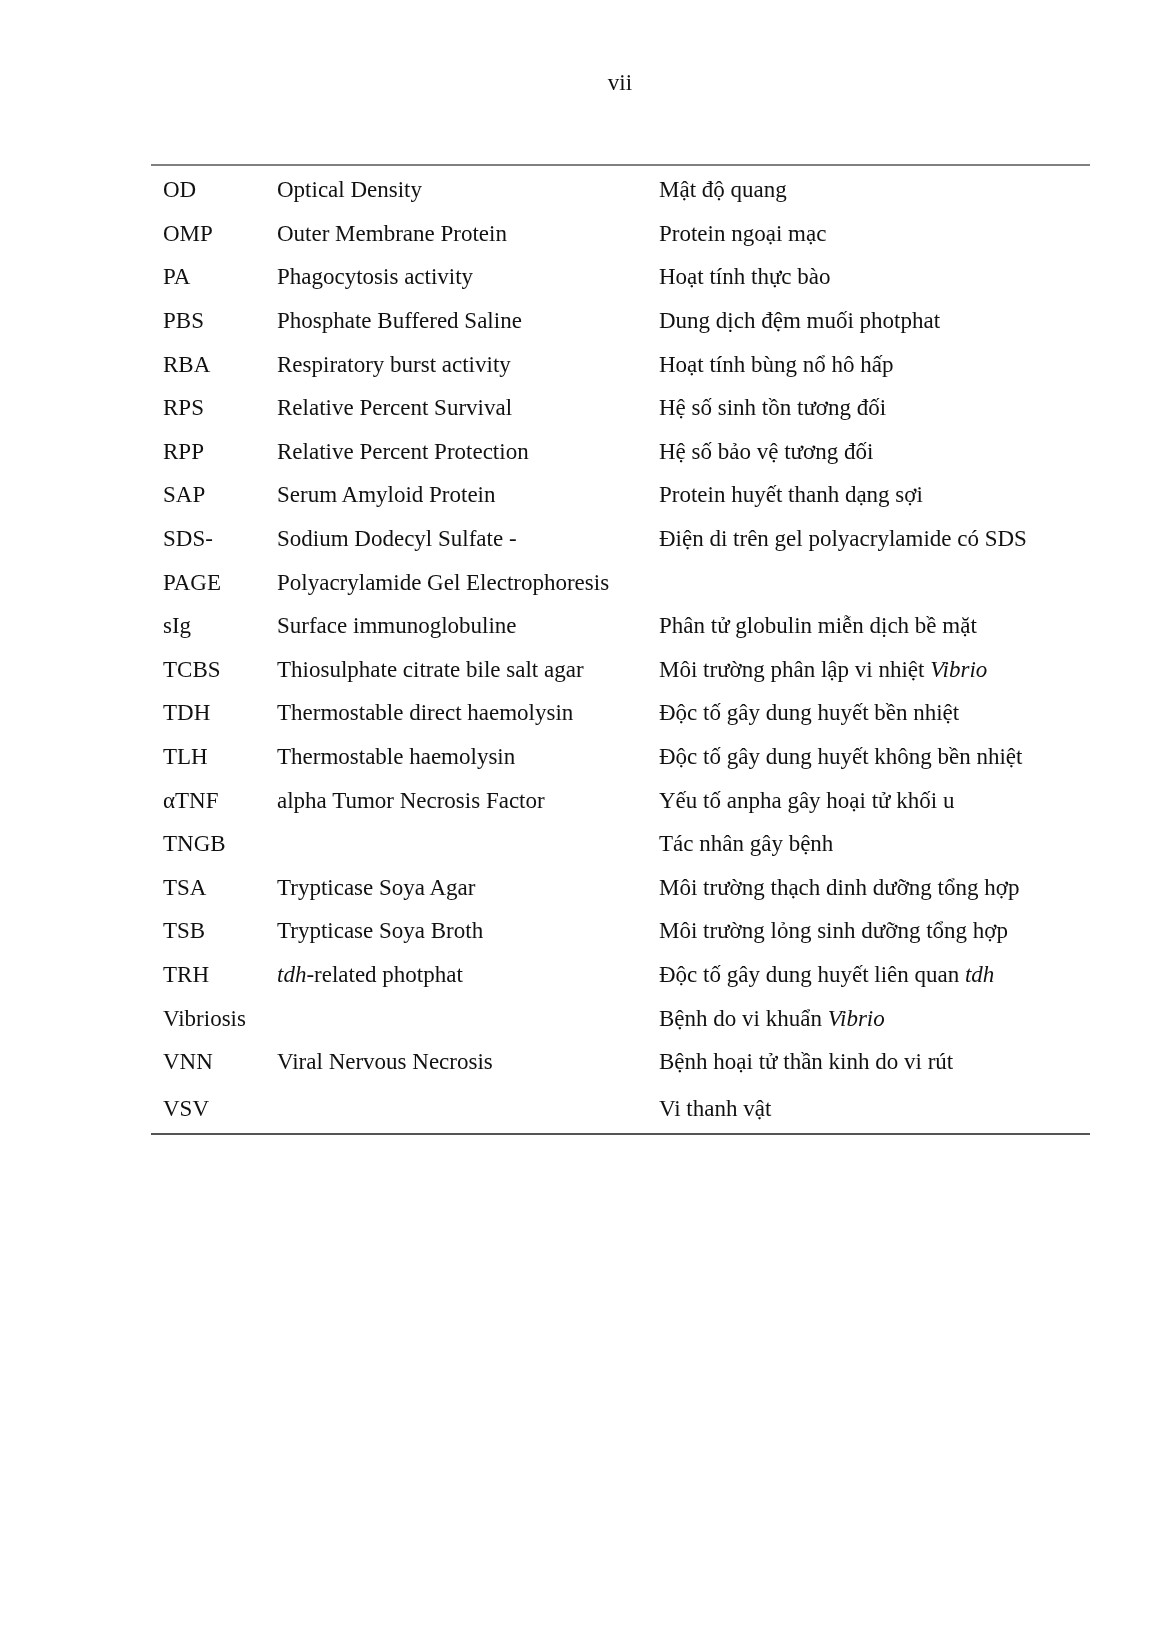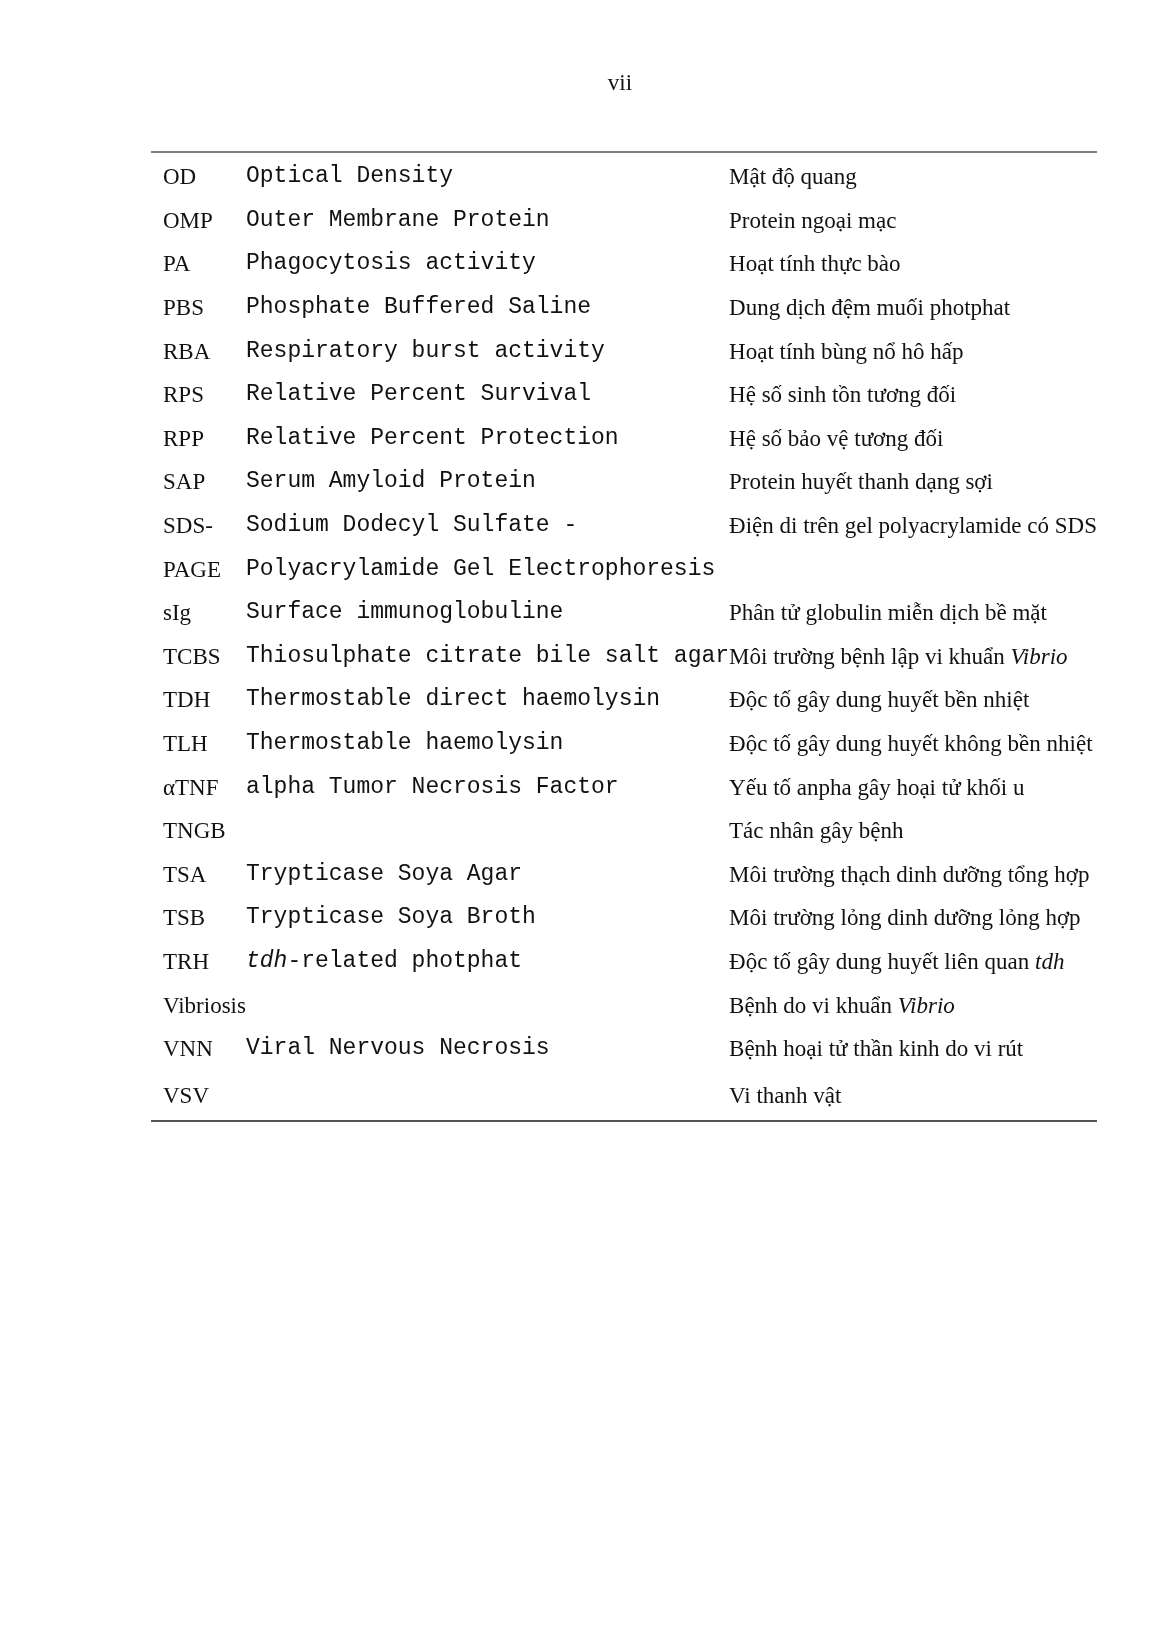--- a/index.html
+++ b/index.html
@@ -19,36 +19,36 @@
       position: absolute;
       top: 70px;
       left: 0;
       width: 1240px;
       text-align: center;
       font-size: 23px;
     }
     .abbr-table {
       position: absolute;
       left: 151px;
-      top: 151px;
+      top: 164px;
       width: 939px;
       border-collapse: collapse;
       border-top: 2px solid #808080;
       border-bottom: 2px solid #555555;
       font-size: 23px;
     }
     .abbr-table td {
       padding: 0;
       height: 43.6px;
       vertical-align: middle;
       white-space: nowrap;
       line-height: 1;
     }
     .abbr-table td.c1 { width: 114px; padding-left: 12px; }
-    .abbr-table td.c2 { width: 382px; font-family: Liberation Mono, monospace; }
+    .abbr-table td.c2 { width: 382px; }
     .abbr-table td.c3 { }
     .abbr-table tr:first-child td { padding-top: 2px; }
     .abbr-table tr:last-child td { height: 50px; }
     em { font-style: italic; }
   </style>
 </head>
 <body>
 
 <div class="page-number">vii</div>
 
@@ -105,21 +105,21 @@
         <td class="c3"></td>
       </tr>
       <tr>
         <td class="c1">sIg</td>
         <td class="c2"><span>Surface immunoglobuline</span></td>
         <td class="c3"><span>Phân tử globulin miễn dịch bề mặt</span></td>
       </tr>
       <tr>
         <td class="c1">TCBS</td>
         <td class="c2"><span>Thiosulphate citrate bile salt agar</span></td>
-        <td class="c3"><span>Môi trường bệnh lập vi khuẩn </span><em>Vibrio</em></td>
+        <td class="c3"><span>Môi trường phân lập vi nhiệt </span><em>Vibrio</em></td>
       </tr>
       <tr>
         <td class="c1">TDH</td>
         <td class="c2"><span>Thermostable direct haemolysin</span></td>
         <td class="c3"><span>Độc tố gây dung huyết bền nhiệt</span></td>
       </tr>
       <tr>
         <td class="c1">TLH</td>
         <td class="c2"><span>Thermostable haemolysin</span></td>
         <td class="c3"><span>Độc tố gây dung huyết không bền nhiệt</span></td>
@@ -135,21 +135,21 @@
         <td class="c3"><span>Tác nhân gây bệnh</span></td>
       </tr>
       <tr>
         <td class="c1">TSA</td>
         <td class="c2"><span>Trypticase Soya Agar</span></td>
         <td class="c3"><span>Môi trường thạch dinh dưỡng tổng hợp</span></td>
       </tr>
       <tr>
         <td class="c1">TSB</td>
         <td class="c2"><span>Trypticase Soya Broth</span></td>
-        <td class="c3"><span>Môi trường lỏng dinh dưỡng lỏng hợp</span></td>
+        <td class="c3"><span>Môi trường lỏng sinh dưỡng tổng hợp</span></td>
       </tr>
       <tr>
         <td class="c1">TRH</td>
         <td class="c2"><em>tdh</em><span>-related photphat</span></td>
         <td class="c3"><span>Độc tố gây dung huyết liên quan </span><em>tdh</em></td>
       </tr>
       <tr>
         <td class="c1">Vibriosis</td>
         <td class="c2"></td>
         <td class="c3"><span>Bệnh do vi khuẩn </span><em>Vibrio</em></td>

